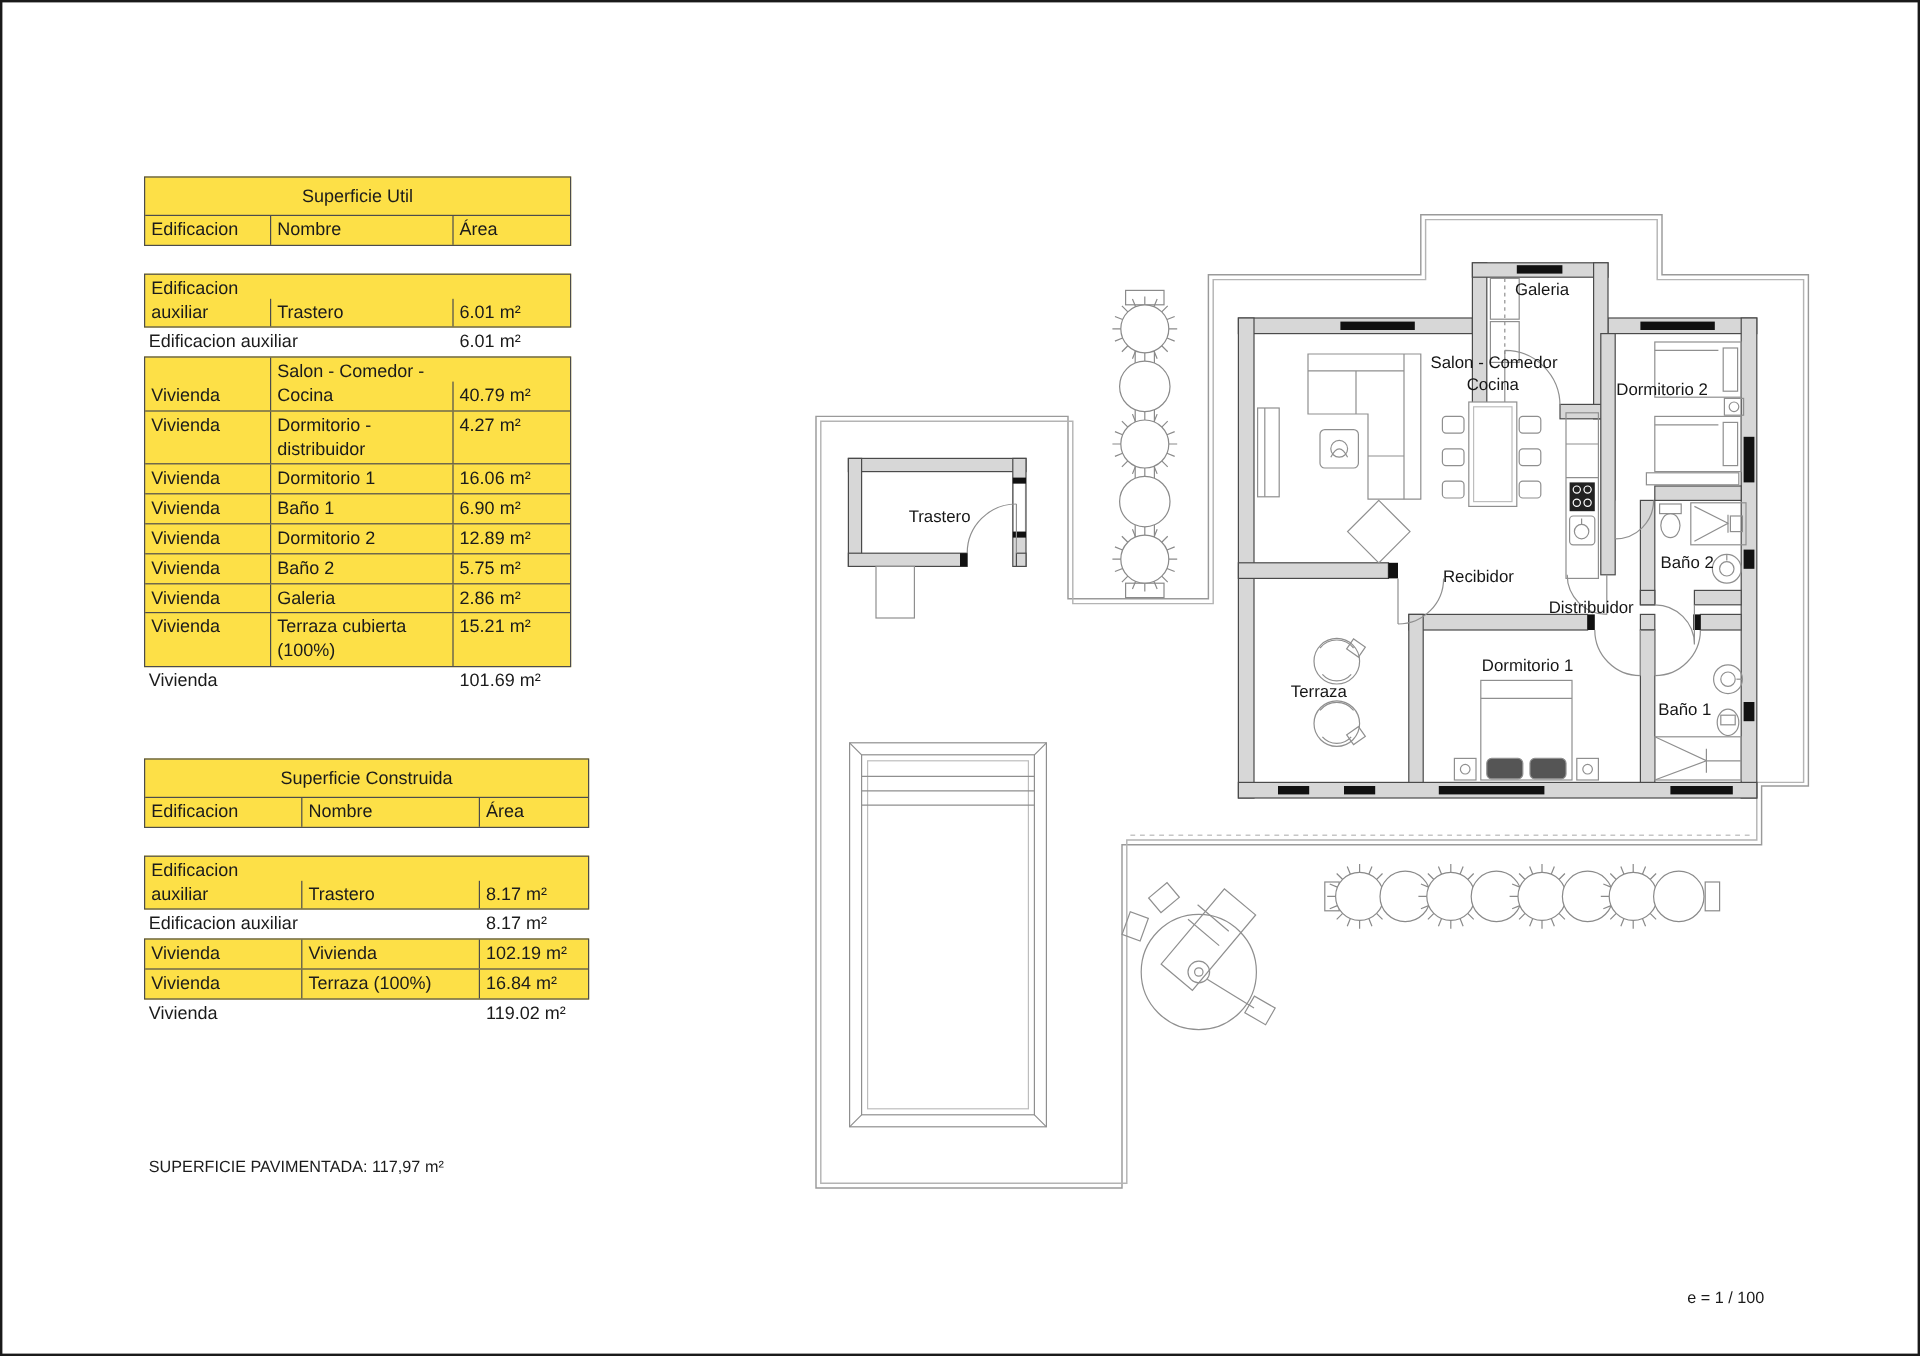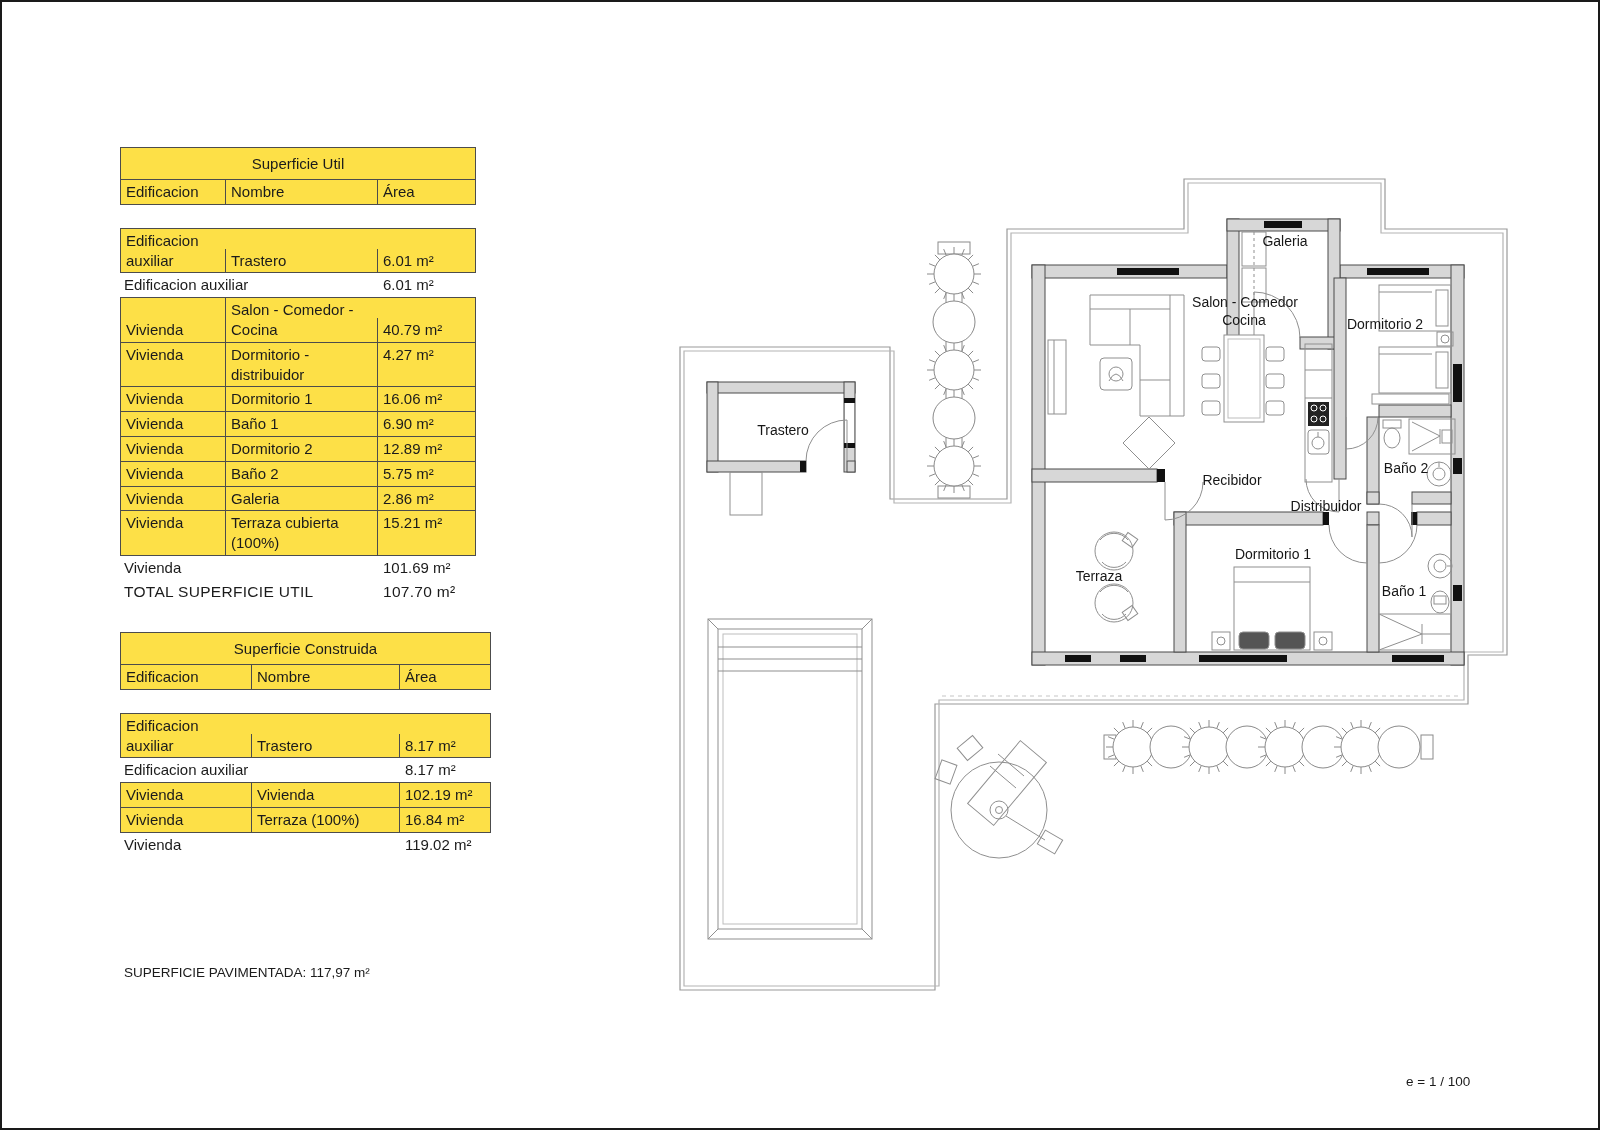--- a/index.html
+++ b/index.html
@@ -385,24 +385,20 @@
         <div class="trow">
           <div class="tcell c0">Vivienda</div>
           <div class="tcell c1">Terraza cubierta (100%)</div>
           <div class="tcell c2">15.21 m²</div>
         </div>
       </div>
       <div class="srow">
         <div class="slabel">Vivienda</div>
         <div class="sval">101.69 m²</div>
       </div>
-      <div class="srow total">
-        <div class="slabel">TOTAL SUPERFICIE UTIL</div>
-        <div class="sval">107.70 m²</div>
-      </div>
     </div>
 
   <div class="tbl t2" style="left:118px;top:630px">
       <div class="tbox thead">
         <div class="ttitle">Superficie Construida</div>
         <div class="trow hrow">
           <div class="tcell c0">Edificacion</div>
           <div class="tcell c1">Nombre</div>
           <div class="tcell c2">Área</div>
         </div>

